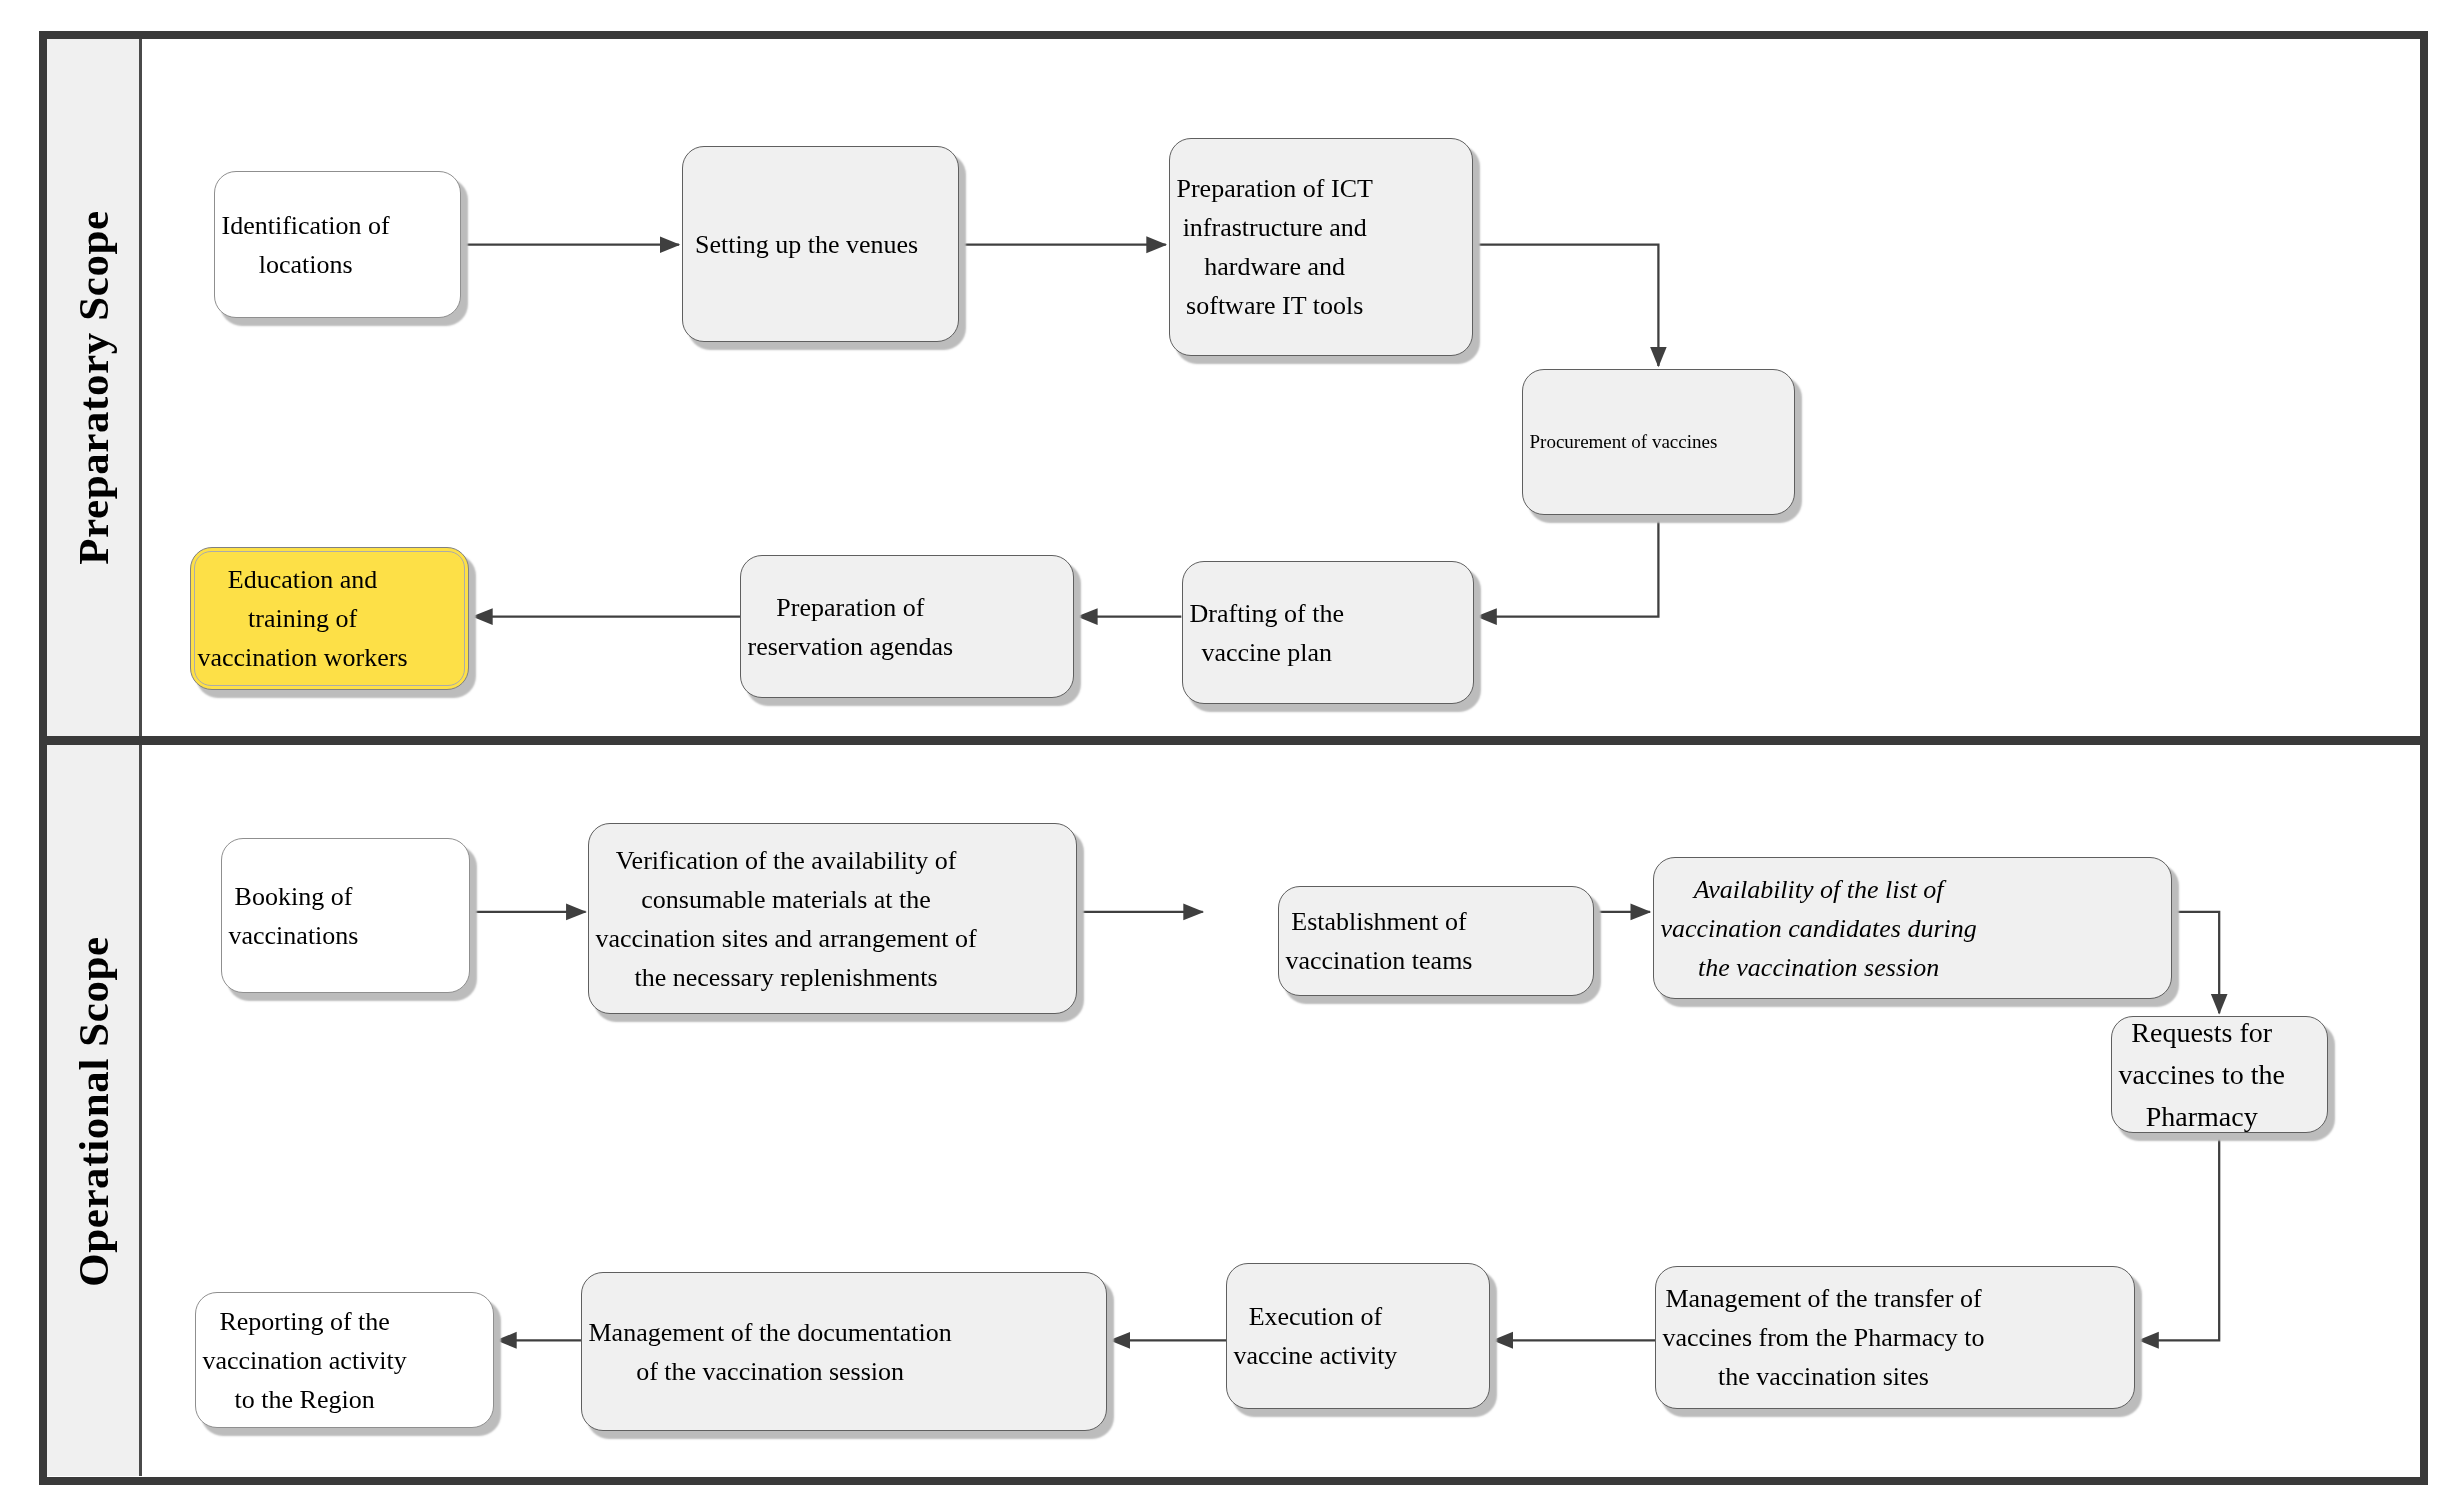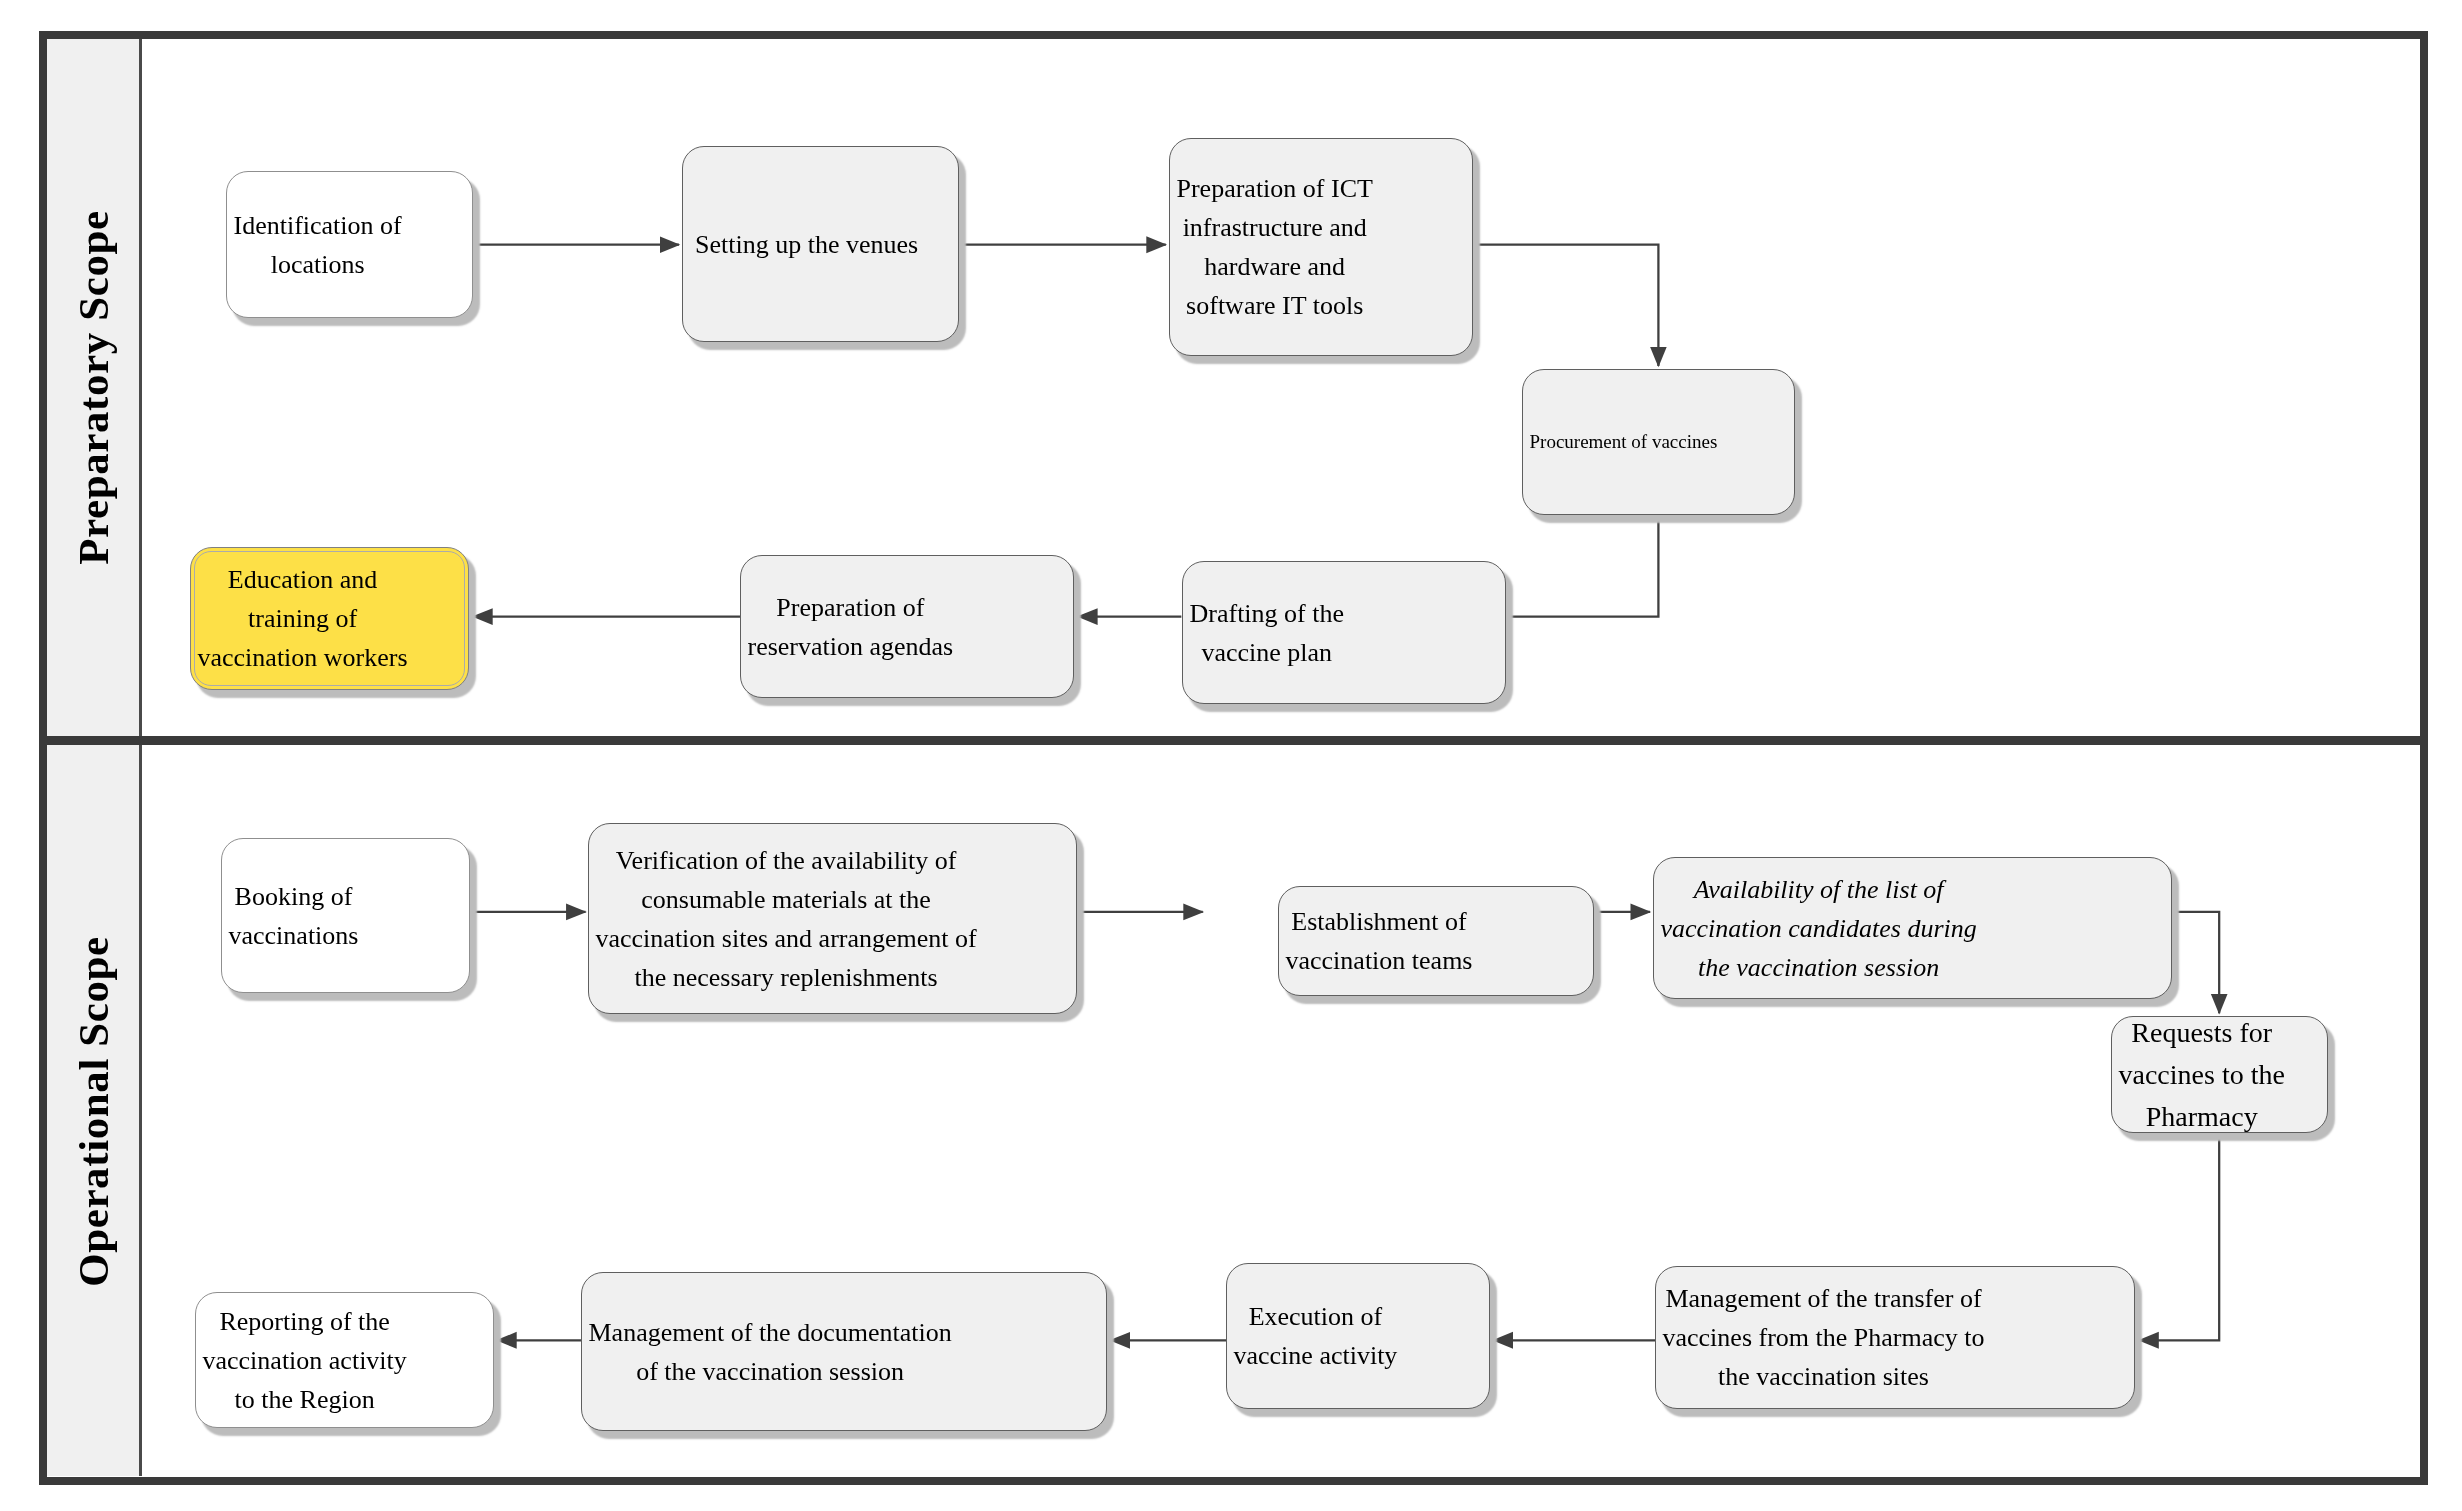--- a/index.html
+++ b/index.html
@@ -133,21 +133,21 @@
       <path d="M2343 1405 H2542" marker-end="url(#arrowhead)"></path>
       <path d="M3271 1405 H3419 V1561" marker-end="url(#arrowhead)"></path>
       <path d="M3419 1745 V2065 H3296" marker-end="url(#arrowhead)"></path>
       <path d="M2550 2065 H2301" marker-end="url(#arrowhead)"></path>
       <path d="M1889 2065 H1711" marker-end="url(#arrowhead)"></path>
       <path d="M895 2065 H766" marker-end="url(#arrowhead)"></path>
     </g>
   </svg>
 
   <div id="nodes">
-      <div class="node white" style="left: 226px; top: 171px; width: 247px; height: 147px;">
+      <div class="node white" style="left: 214px; top: 171px; width: 247px; height: 147px;">
         <div class="node-label">
           <span class="line">Identification of</span>
           <span class="line">locations</span>
         </div>
       </div>
       <div class="node gray" style="left: 682px; top: 146px; width: 277px; height: 196px; padding-left: 12px;">
         <div class="node-label">
           <span class="line">Setting up the venues</span>
         </div>
       </div>
@@ -157,21 +157,21 @@
           <span class="line">infrastructure and</span>
           <span class="line">hardware and</span>
           <span class="line">software IT tools</span>
         </div>
       </div>
       <div class="node gray" style="left: 1522px; top: 369px; width: 273px; height: 146px;">
         <div class="node-label" style="font-size: 19px;">
           <span class="line">Procurement of vaccines</span>
         </div>
       </div>
-      <div class="node gray" style="left: 1182px; top: 561px; width: 324px; height: 143px;">
+      <div class="node gray" style="left: 1182px; top: 561px; width: 292px; height: 143px;">
         <div class="node-label">
           <span class="line">Drafting of the</span>
           <span class="line">vaccine plan</span>
         </div>
       </div>
       <div class="node gray" style="left: 740px; top: 555px; width: 334px; height: 143px;">
         <div class="node-label">
           <span class="line">Preparation of</span>
           <span class="line">reservation agendas</span>
         </div>

